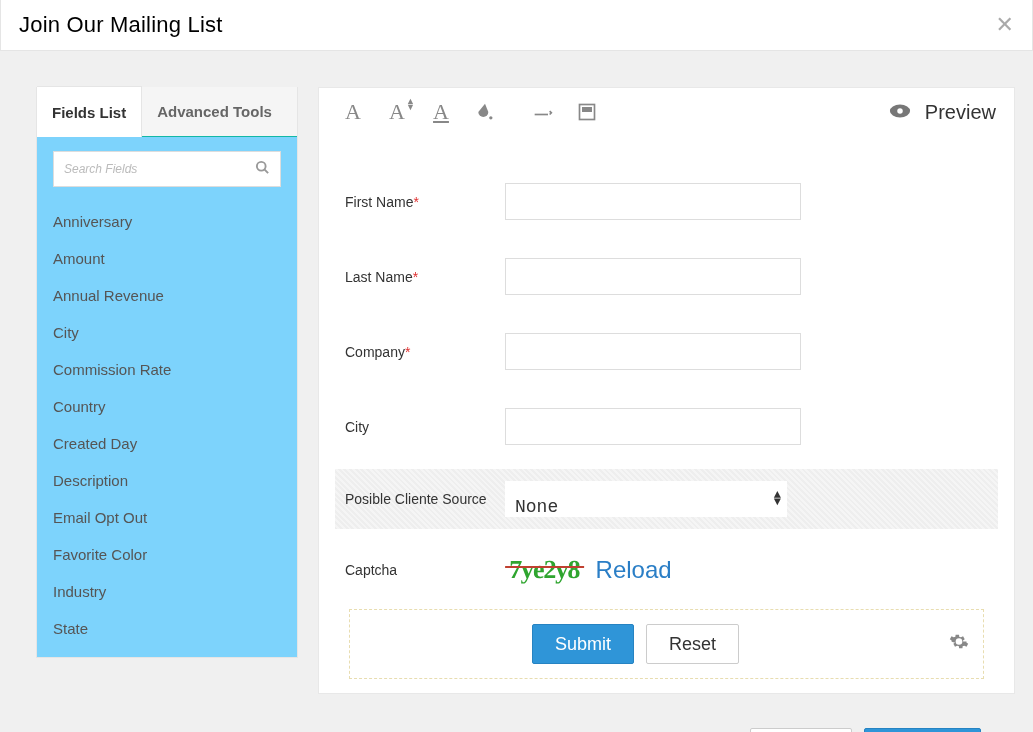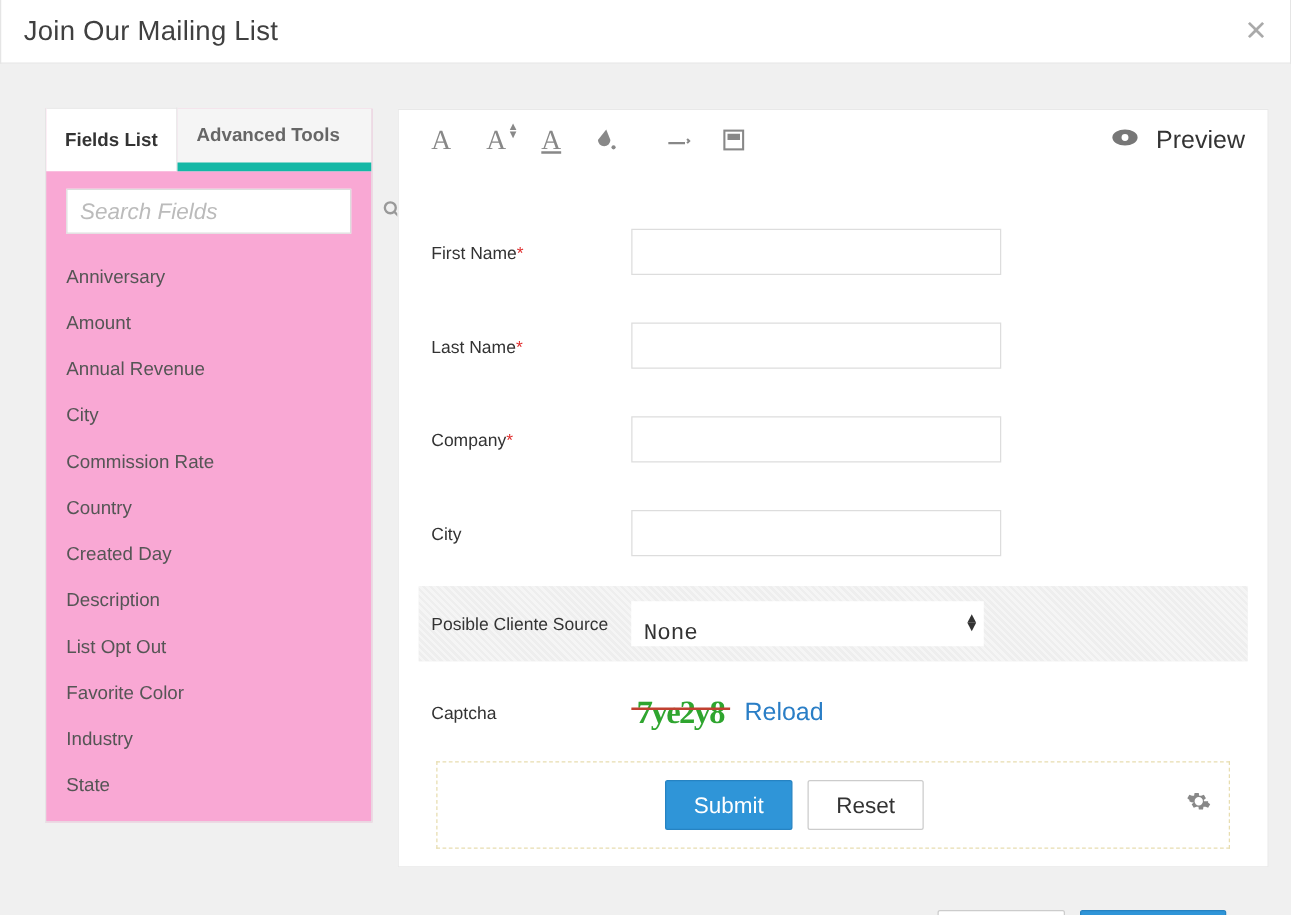--- a/index.html
+++ b/index.html
@@ -9,38 +9,38 @@
     border: 1px solid #e5e5e5;
     border-top: none;
     padding: 12px 18px 12px 18px;
     display: flex;
     justify-content: space-between;
     align-items: center;
   }
   .modal-title {
     font-size: 22px;
     font-weight: 400;
-    color: #404040;
+    color: #000000;
     letter-spacing: 0.2px;
   }
   .close-x {
     font-size: 22px;
     color: #aaa;
     cursor: pointer;
   }
   .work-area {
     padding: 36px 18px 16px 36px;
     display: flex;
     gap: 20px;
     align-items: flex-start;
   }
   
   .left-panel {
     width: 262px;
-    background: #f9a8d4;
+    background: #7dd3fc;
     border: 1px solid #e5e5e5;
     border-top: none;
   }
   .tabs {
     display: flex;
     height: 50px;
   }
   .tab {
     flex: 0 0 auto;
     padding: 0 15px;
@@ -55,40 +55,40 @@
     color: #333;
     border: 1px solid #e5e5e5;
     border-bottom: none;
     border-left: none;
     margin-top: -1px;
     height: 51px;
   }
   .tab.inactive {
     background: #f5f5f5;
     color: #666;
-    border-bottom: 7px solid #14b8a6;
+    border-bottom: 1px solid #14b8a6;
     font-weight: 600;
     flex: 1;
   }
   .search-wrap {
     padding: 14px 16px 10px 16px;
   }
   .search-box {
     border: 1px solid #ddd;
     height: 36px;
     display: flex;
     align-items: center;
     padding: 0 10px;
     gap: 8px;
     background: #fff;
   }
   .search-box input {
     border: none;
     outline: none;
-    font-size: 18px;
+    font-size: 12px;
     font-style: italic;
     color: #aaa;
     flex: 1;
     background: transparent;
   }
   .search-box input::placeholder { color: #bbb; }
   .search-icon { color: #999; font-size: 15px; }
   .fields-list {
     padding: 6px 0 10px 0;
   }
@@ -208,21 +208,21 @@
     content:"";
     position:absolute;
     left:0; right:0;
     top:35%;
     height:2px;
     background:#c04030;
   }
   .reload-link {
     margin-left: 12px;
     color: #2a7ec6;
-    font-size: 20px;
+    font-size: 24px;
     cursor: pointer;
   }
   .button-row {
     margin: 24px 14px 0 14px;
     border: 1px dashed #e8ddb0;
     padding: 14px 12px;
     display: flex;
     align-items: center;
     gap: 12px;
     position: relative;
@@ -294,21 +294,21 @@
     </div>
     <div class="fields-list">
       <div class="field-item">Anniversary</div>
       <div class="field-item">Amount</div>
       <div class="field-item">Annual Revenue</div>
       <div class="field-item">City</div>
       <div class="field-item">Commission Rate</div>
       <div class="field-item">Country</div>
       <div class="field-item">Created Day</div>
       <div class="field-item">Description</div>
-      <div class="field-item">List Opt Out</div>
+      <div class="field-item">Email Opt Out</div>
       <div class="field-item">Favorite Color</div>
       <div class="field-item">Industry</div>
       <div class="field-item">State</div>
     </div>
   </div>
 
   <div class="right-panel">
     <div class="toolbar">
       <span class="tool-icon" style="font-size:22px;">A</span>
       <span class="tool-icon" style="font-size:22px;position:relative;">A<span style="position:absolute;right:-6px;top:-2px;font-size:9px;line-height:6px;">▲<br>▼</span></span>

